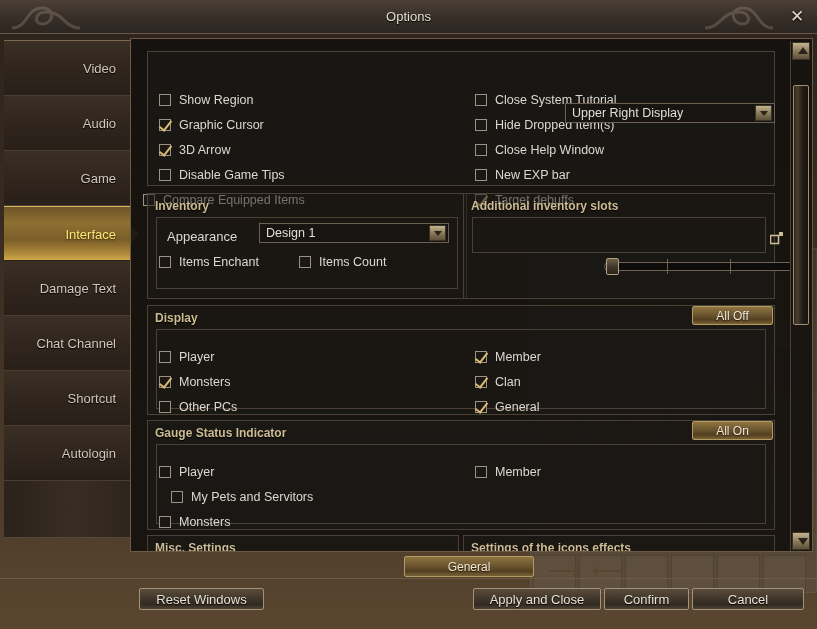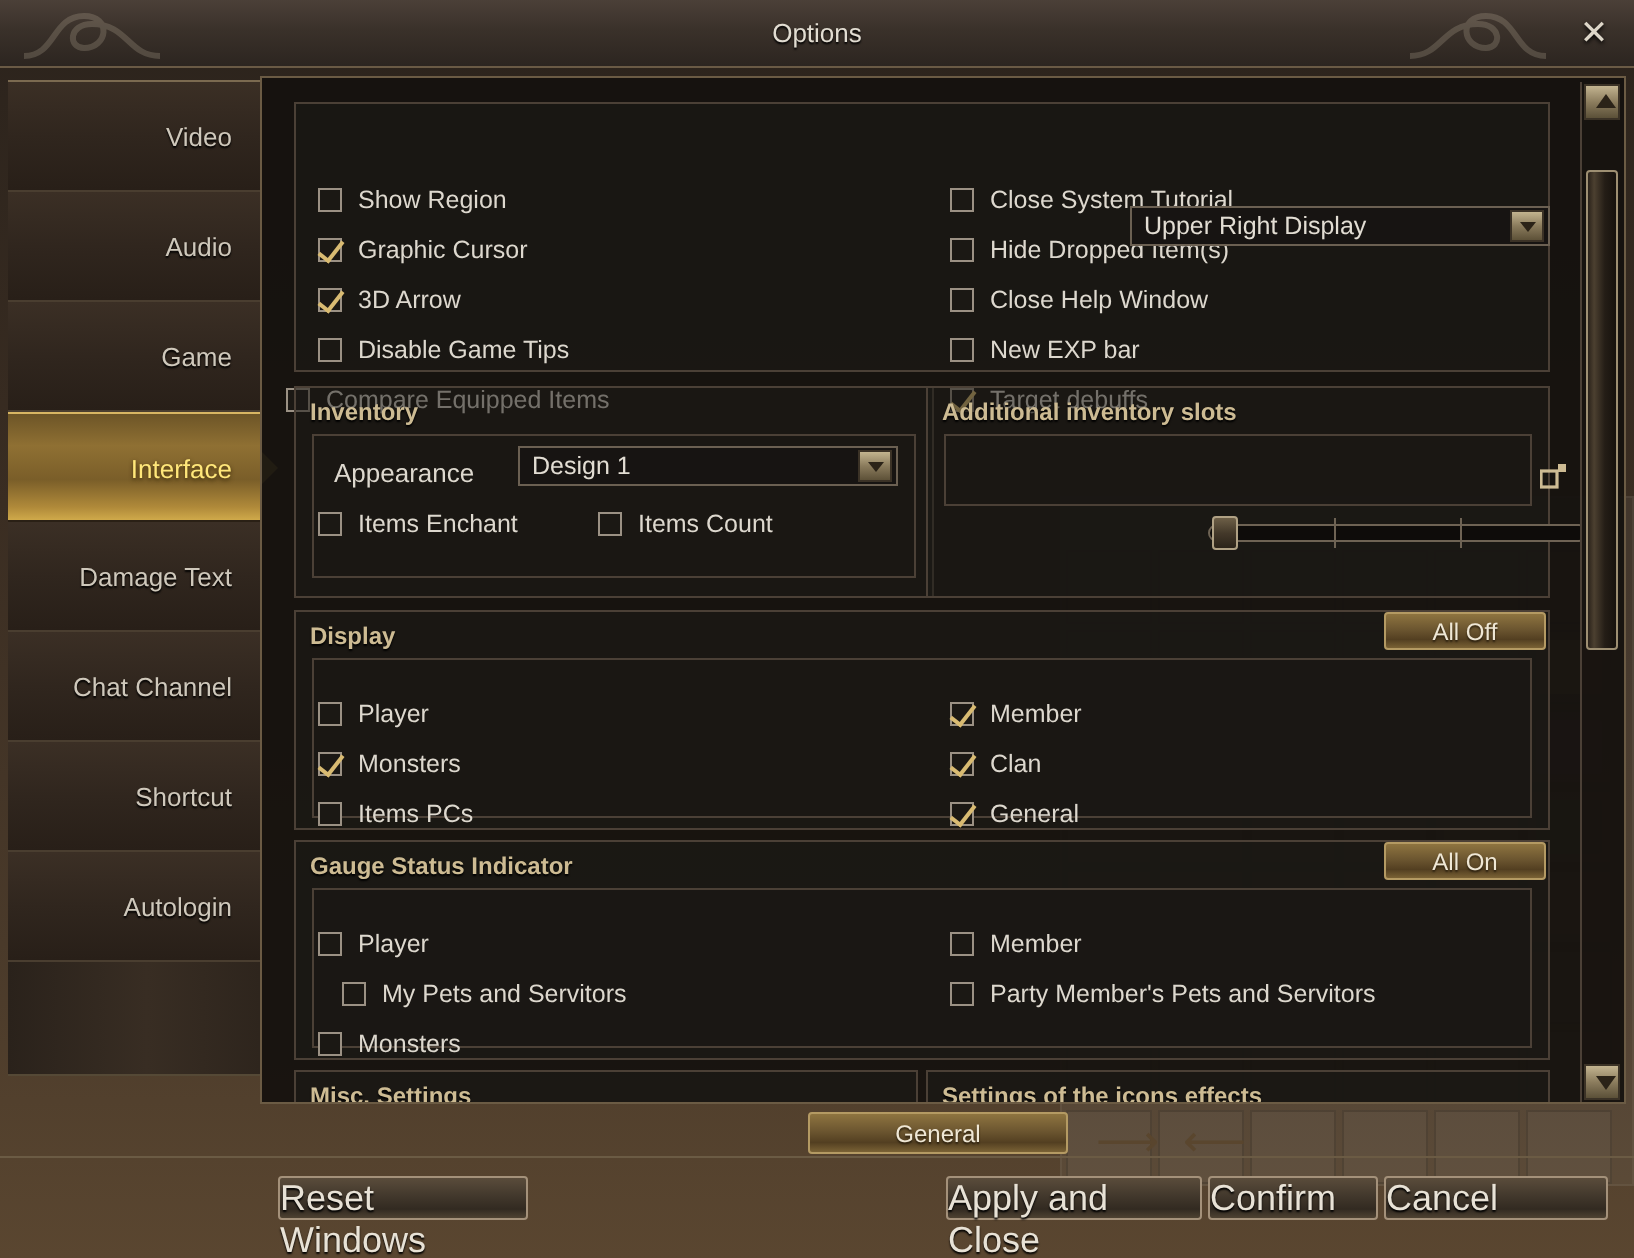--- a/index.html
+++ b/index.html
@@ -223,22 +223,22 @@
     color: #efe7d5; font-size: 12px;
     text-align: center;
     cursor: pointer;
     text-shadow: 0 1px 1px #2a1f0e;
   }
   .btn-dark {
     position: absolute;
     background: linear-gradient(180deg,#5a4c3b 0%,#42382c 45%,#322a21 78%,#4e4232 100%);
     border: 1px solid #a4917a;
     border-radius: 2px;
-    color: #e8e2d6; font-size: 18px;
-    text-align: left;
+    color: #e8e2d6; font-size: 13px;
+    text-align: center;
     cursor: pointer;
     text-shadow: 0 1px 1px #000;
   }
 
   
   #scrollbar {
     position: absolute; right: 2px; top: 2px;
     width: 20px; height: 510px;
     background: rgba(25,20,16,0.55);
     border-left: 1px solid #4b4036;
@@ -458,21 +458,21 @@
       <div class="cb" style="left:28px; top:311px;">
           <span class="box"></span>
           <span class="lbl">Player</span>
         </div>
       <div class="cb checked" style="left:28px; top:336px;">
           <span class="box"></span>
           <span class="lbl">Monsters</span>
         </div>
       <div class="cb" style="left:28px; top:361px;">
           <span class="box"></span>
-          <span class="lbl">Items PCs</span>
+          <span class="lbl">Other PCs</span>
         </div>
       <div class="cb checked" style="left:344px; top:311px;">
           <span class="box"></span>
           <span class="lbl">Member</span>
         </div>
       <div class="cb checked" style="left:344px; top:336px;">
           <span class="box"></span>
           <span class="lbl">Clan</span>
         </div>
       <div class="cb checked" style="left:344px; top:361px;">
@@ -494,24 +494,20 @@
           <span class="box"></span>
           <span class="lbl">My Pets and Servitors</span>
         </div>
       <div class="cb" style="left:28px; top:476px;">
           <span class="box"></span>
           <span class="lbl">Monsters</span>
         </div>
       <div class="cb" style="left:344px; top:426px;">
           <span class="box"></span>
           <span class="lbl">Member</span>
-        </div>
-      <div class="cb" style="left:344px; top:451px;">
-          <span class="box"></span>
-          <span class="lbl">Party Member's Pets and Servitors</span>
         </div>
 
       <div class="group" style="left:16px; top:496px; width:312px; height:80px;"></div>
       <div class="group-title" style="left:24px; top:502px;">Misc. Settings</div>
 
       <div class="group" style="left:332px; top:496px; width:312px; height:80px;"></div>
       <div class="group-title" style="left:340px; top:502px;">Settings of the icons effects</div>
 
     </div>
 

